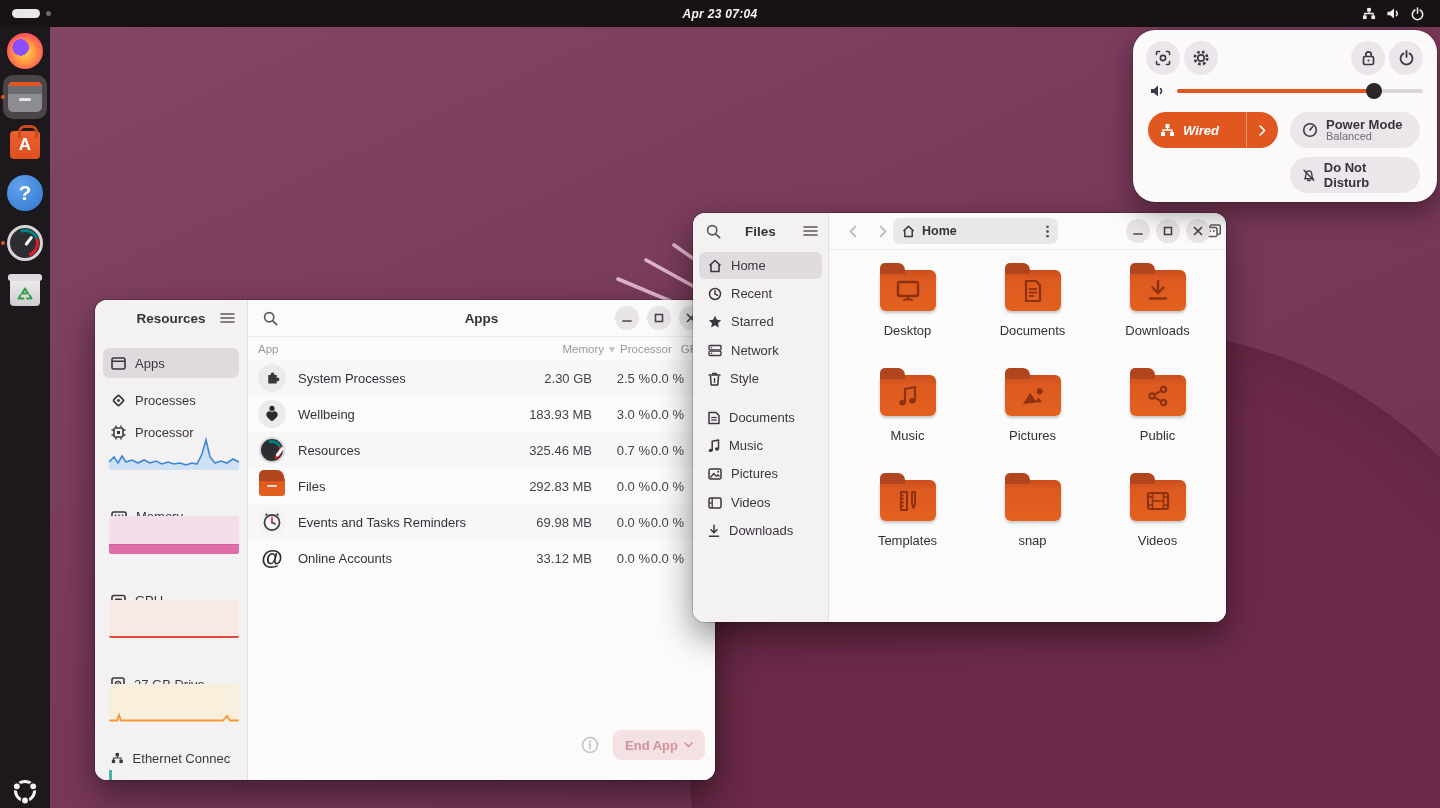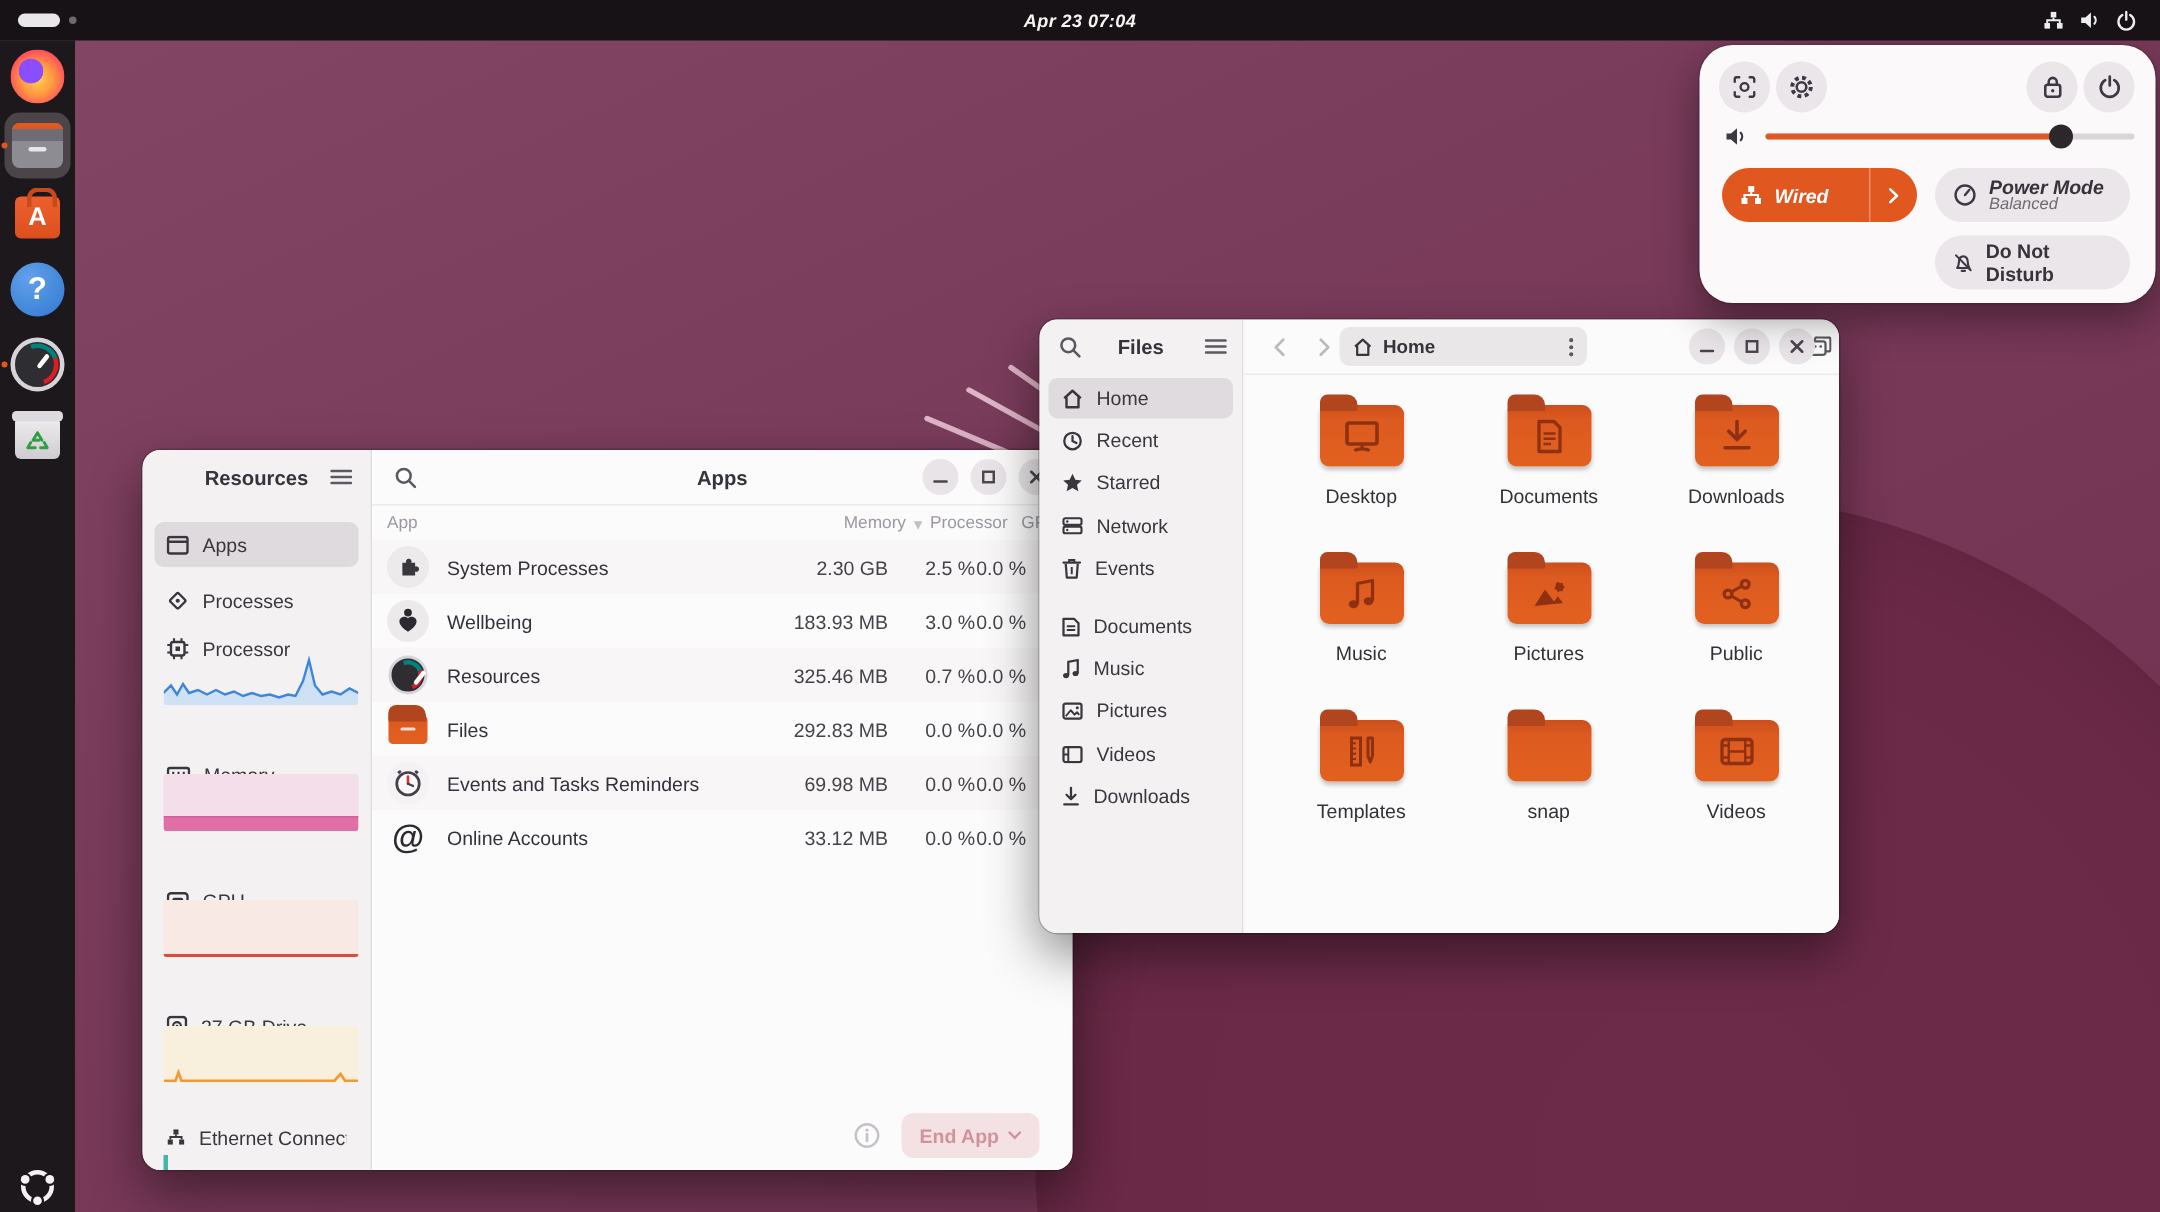--- a/index.html
+++ b/index.html
@@ -323,21 +323,21 @@
         <span class="gpu">0.0 %</span>
       </div>
       <div class="res-row">
         <span class="row-ic" style="background:transparent;font-size:22px;font-weight:bold;color:#2d2930;">@</span>
         <span class="nm">Online Accounts</span>
         <span class="mem">33.12 MB</span>
         <span class="cpu">0.0 %</span>
         <span class="gpu">0.0 %</span>
       </div>
 
-      <div class="abs" style="left:0;right:0;bottom:0;height:46px;display:flex;align-items:center;justify-content:flex-end;gap:14px;padding-right:22px;">
+      <div class="abs" style="left:0;right:0;bottom:12px;height:46px;display:flex;align-items:center;justify-content:flex-end;gap:14px;padding-right:10px;">
         <span>
           <svg class="ic" width="18" height="18" viewBox="0 0 18 18">
               <circle cx="9" cy="9" r="7.5" fill="none" stroke="#c5c1c7" stroke-width="1.6"></circle>
               <line x1="9" y1="8" x2="9" y2="12.6" stroke="#c5c1c7" stroke-width="1.8" stroke-linecap="round"></line>
               <circle cx="9" cy="5.4" r="1.1" fill="#c5c1c7"></circle>
             </svg>
         </span>
         <span class="endapp">
           <span>End App</span>
           <svg class="ic" width="9" height="6" viewBox="0 0 9 6">
@@ -397,21 +397,21 @@
           </svg>
         <span>Network</span>
       </div>
       <div class="abs fs-item" style="top:152px;">
         <svg class="ic" width="13" height="14" viewBox="0 0 13 14">
             <path d="M2.5,4 L3.2,13 H9.8 L10.5,4" fill="none" stroke="#3a363e" stroke-width="1.5" stroke-linejoin="round"></path>
             <line x1="1" y1="3" x2="12" y2="3" stroke="#3a363e" stroke-width="1.5" stroke-linecap="round"></line>
             <path d="M4.8,3 V1.4 H8.2 V3" fill="none" stroke="#3a363e" stroke-width="1.4"></path>
             <line x1="6.5" y1="6" x2="6.5" y2="10.8" stroke="#3a363e" stroke-width="1.3"></line>
           </svg>
-        <span>Events</span>
+        <span>Style</span>
       </div>
 
       <div class="abs fs-item" style="top:191px;">
         <svg class="ic" width="12" height="14" viewBox="0 0 12 14">
             <path d="M1,1.5 H8 L11,4.5 V12.5 H1 Z" fill="none" stroke="#3a363e" stroke-width="1.5" stroke-linejoin="round"></path>
             <line x1="3.2" y1="6.5" x2="8.8" y2="6.5" stroke="#3a363e" stroke-width="1.2"></line>
             <line x1="3.2" y1="9" x2="8.8" y2="9" stroke="#3a363e" stroke-width="1.2"></line>
           </svg>
         <span>Documents</span>
       </div>
@@ -671,21 +671,21 @@
           <rect x="10" y="9" width="4" height="4" fill="#fff"></rect>
           <path d="M7.5,5 v2 M3,9 v-2 h9 v2" fill="none" stroke="#fff" stroke-width="1.4"></path>
         </svg>
       <span>Wired</span>
       <span style="margin-left:auto;display:flex;align-items:center;align-self:stretch;border-left:1px solid rgba(255,255,255,.35);padding:0 12px;">
         <svg class="ic" width="7" height="11" viewBox="0 0 7 11">
             <polyline points="1.2,1.2 5.6,5.5 1.2,9.8" fill="none" stroke="#fff" stroke-width="1.7" stroke-linecap="round" stroke-linejoin="round"></polyline>
           </svg>
       </span>
     </div>
-    <div class="abs tile" style="left:157px;top:82px;font-style:italic;">
+    <div class="abs tile" style="left:157px;top:82px;">
       <svg class="ic" width="16" height="16" viewBox="0 0 16 16">
           <circle cx="8" cy="8" r="6.3" fill="none" stroke="#3d3846" stroke-width="1.6"></circle>
           <line x1="8" y1="8" x2="10.8" y2="4.6" stroke="#3d3846" stroke-width="1.6" stroke-linecap="round"></line>
         </svg>
       <span style="display:flex;flex-direction:column;line-height:13px;">
         <span>Power Mode</span>
         <span class="sub">Balanced</span>
       </span>
     </div>
     <div class="abs tile" style="left:157px;top:127px;">

